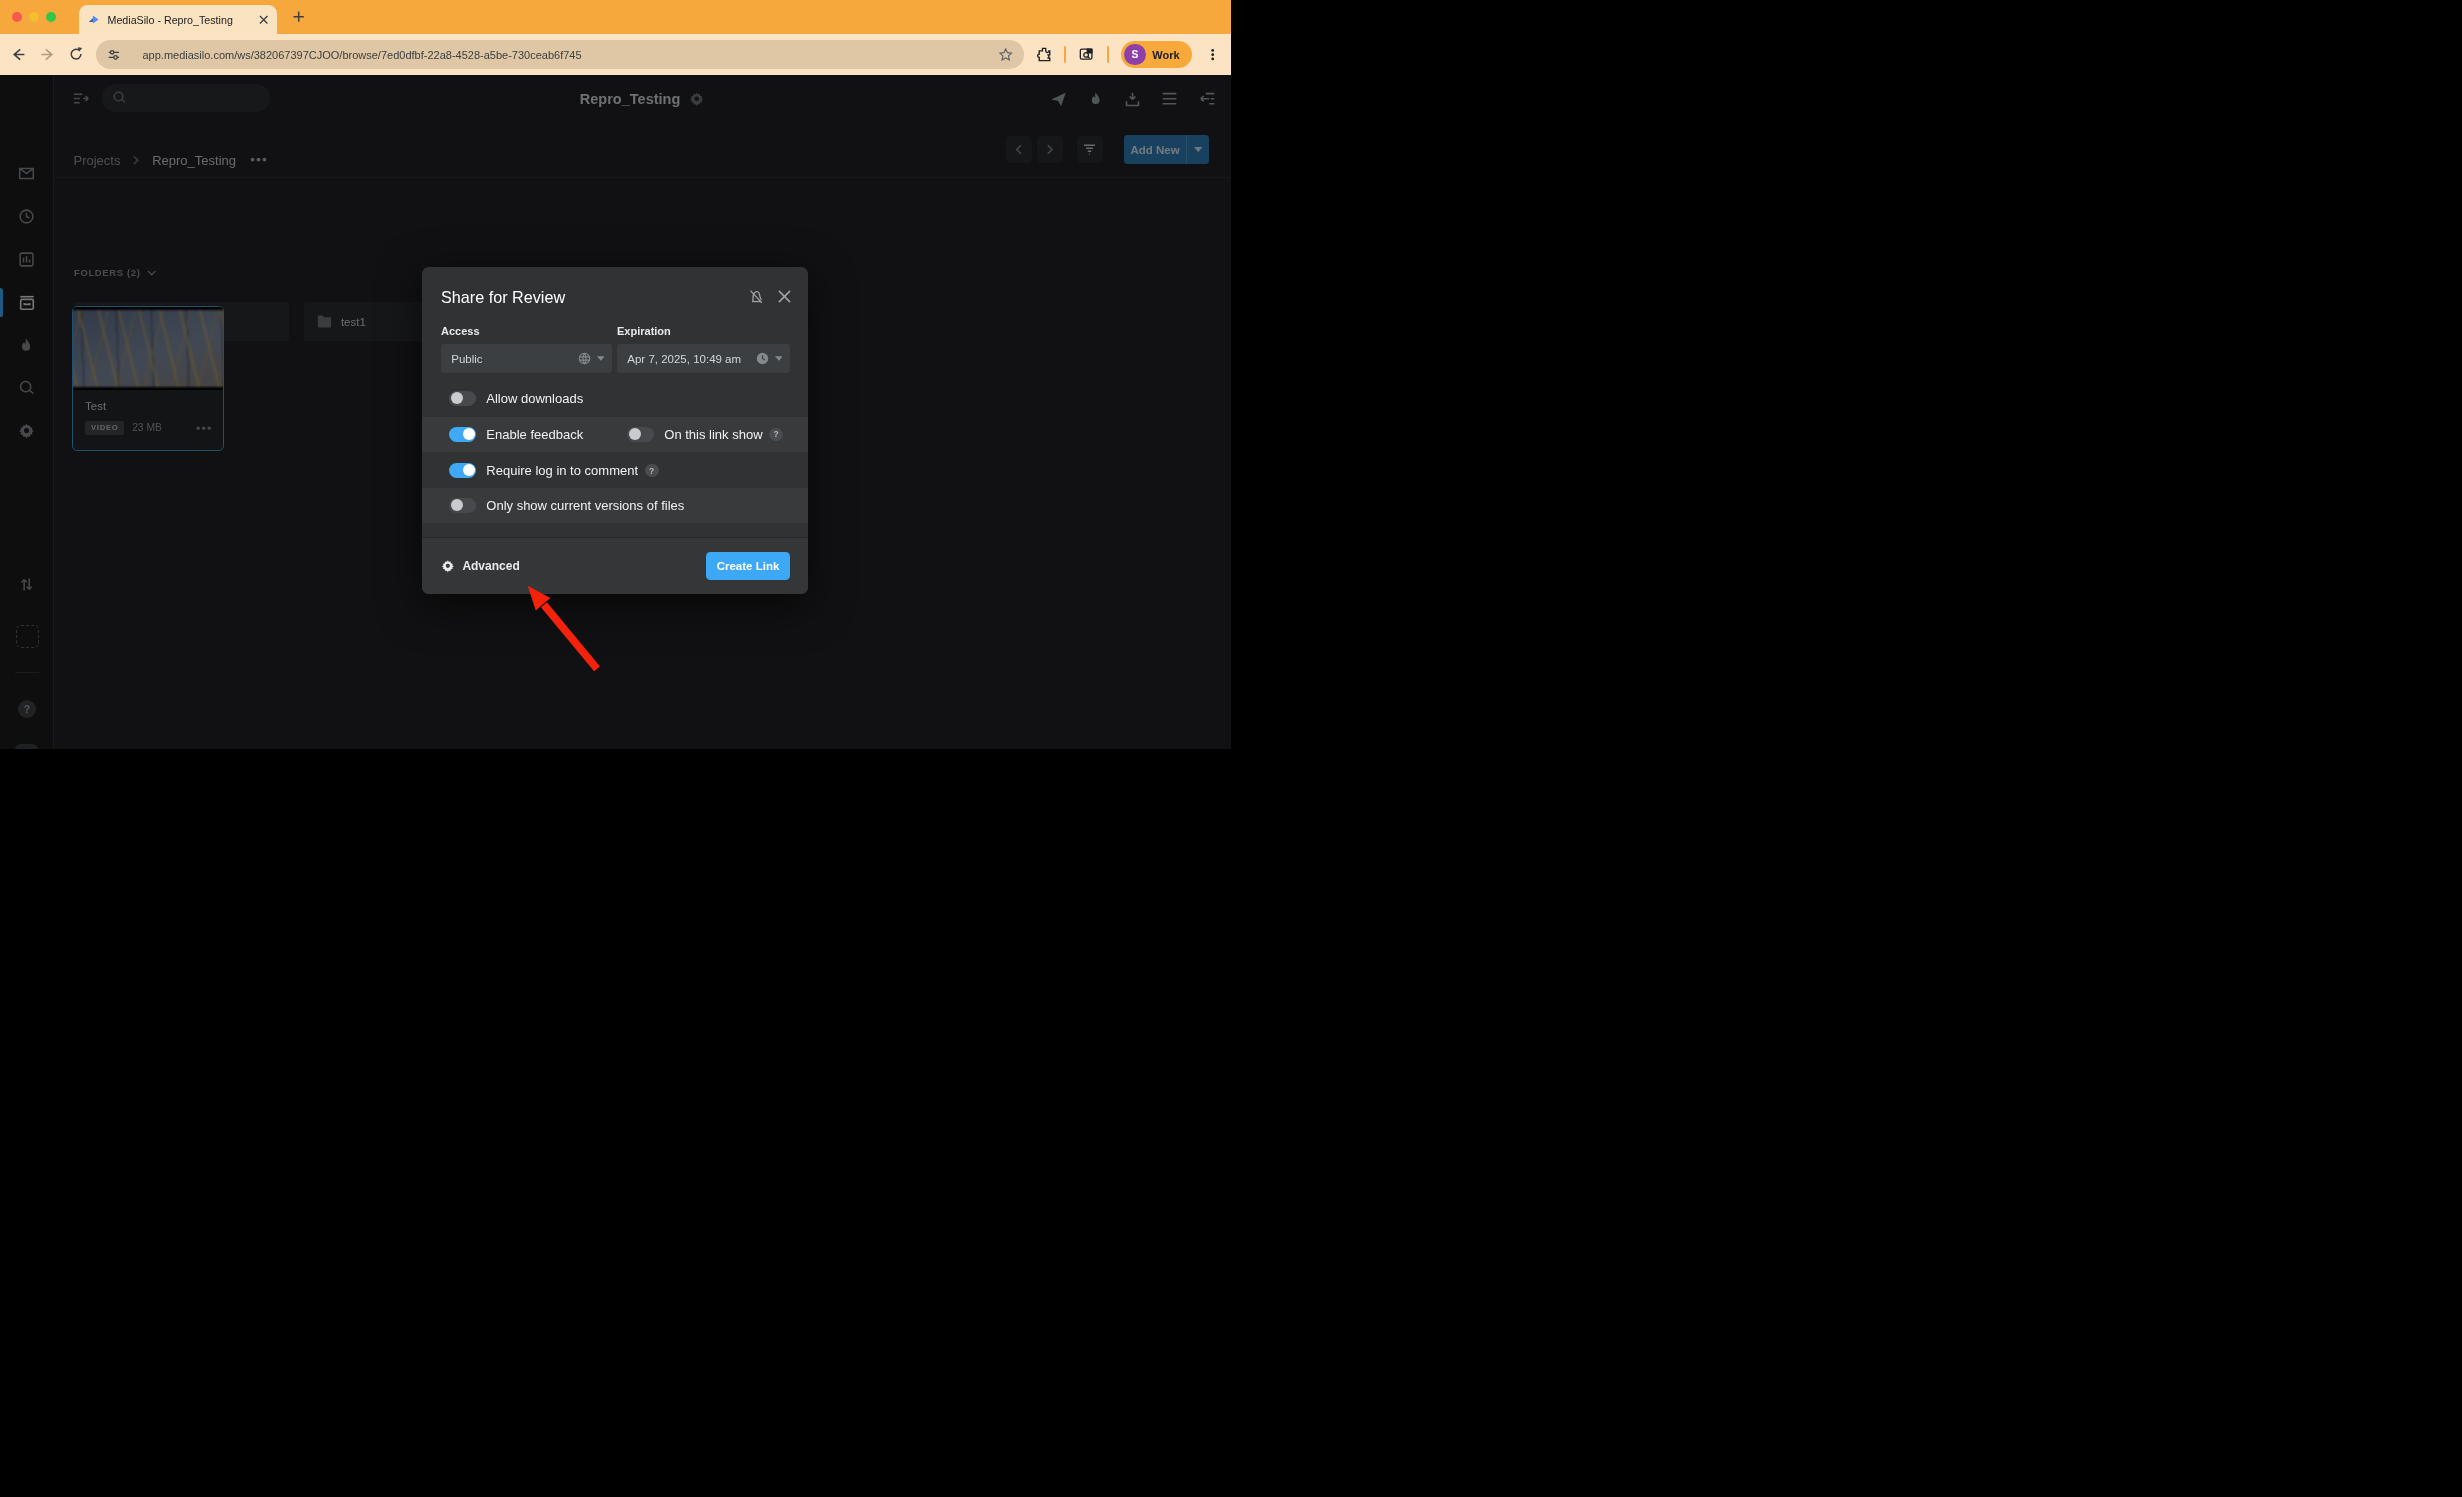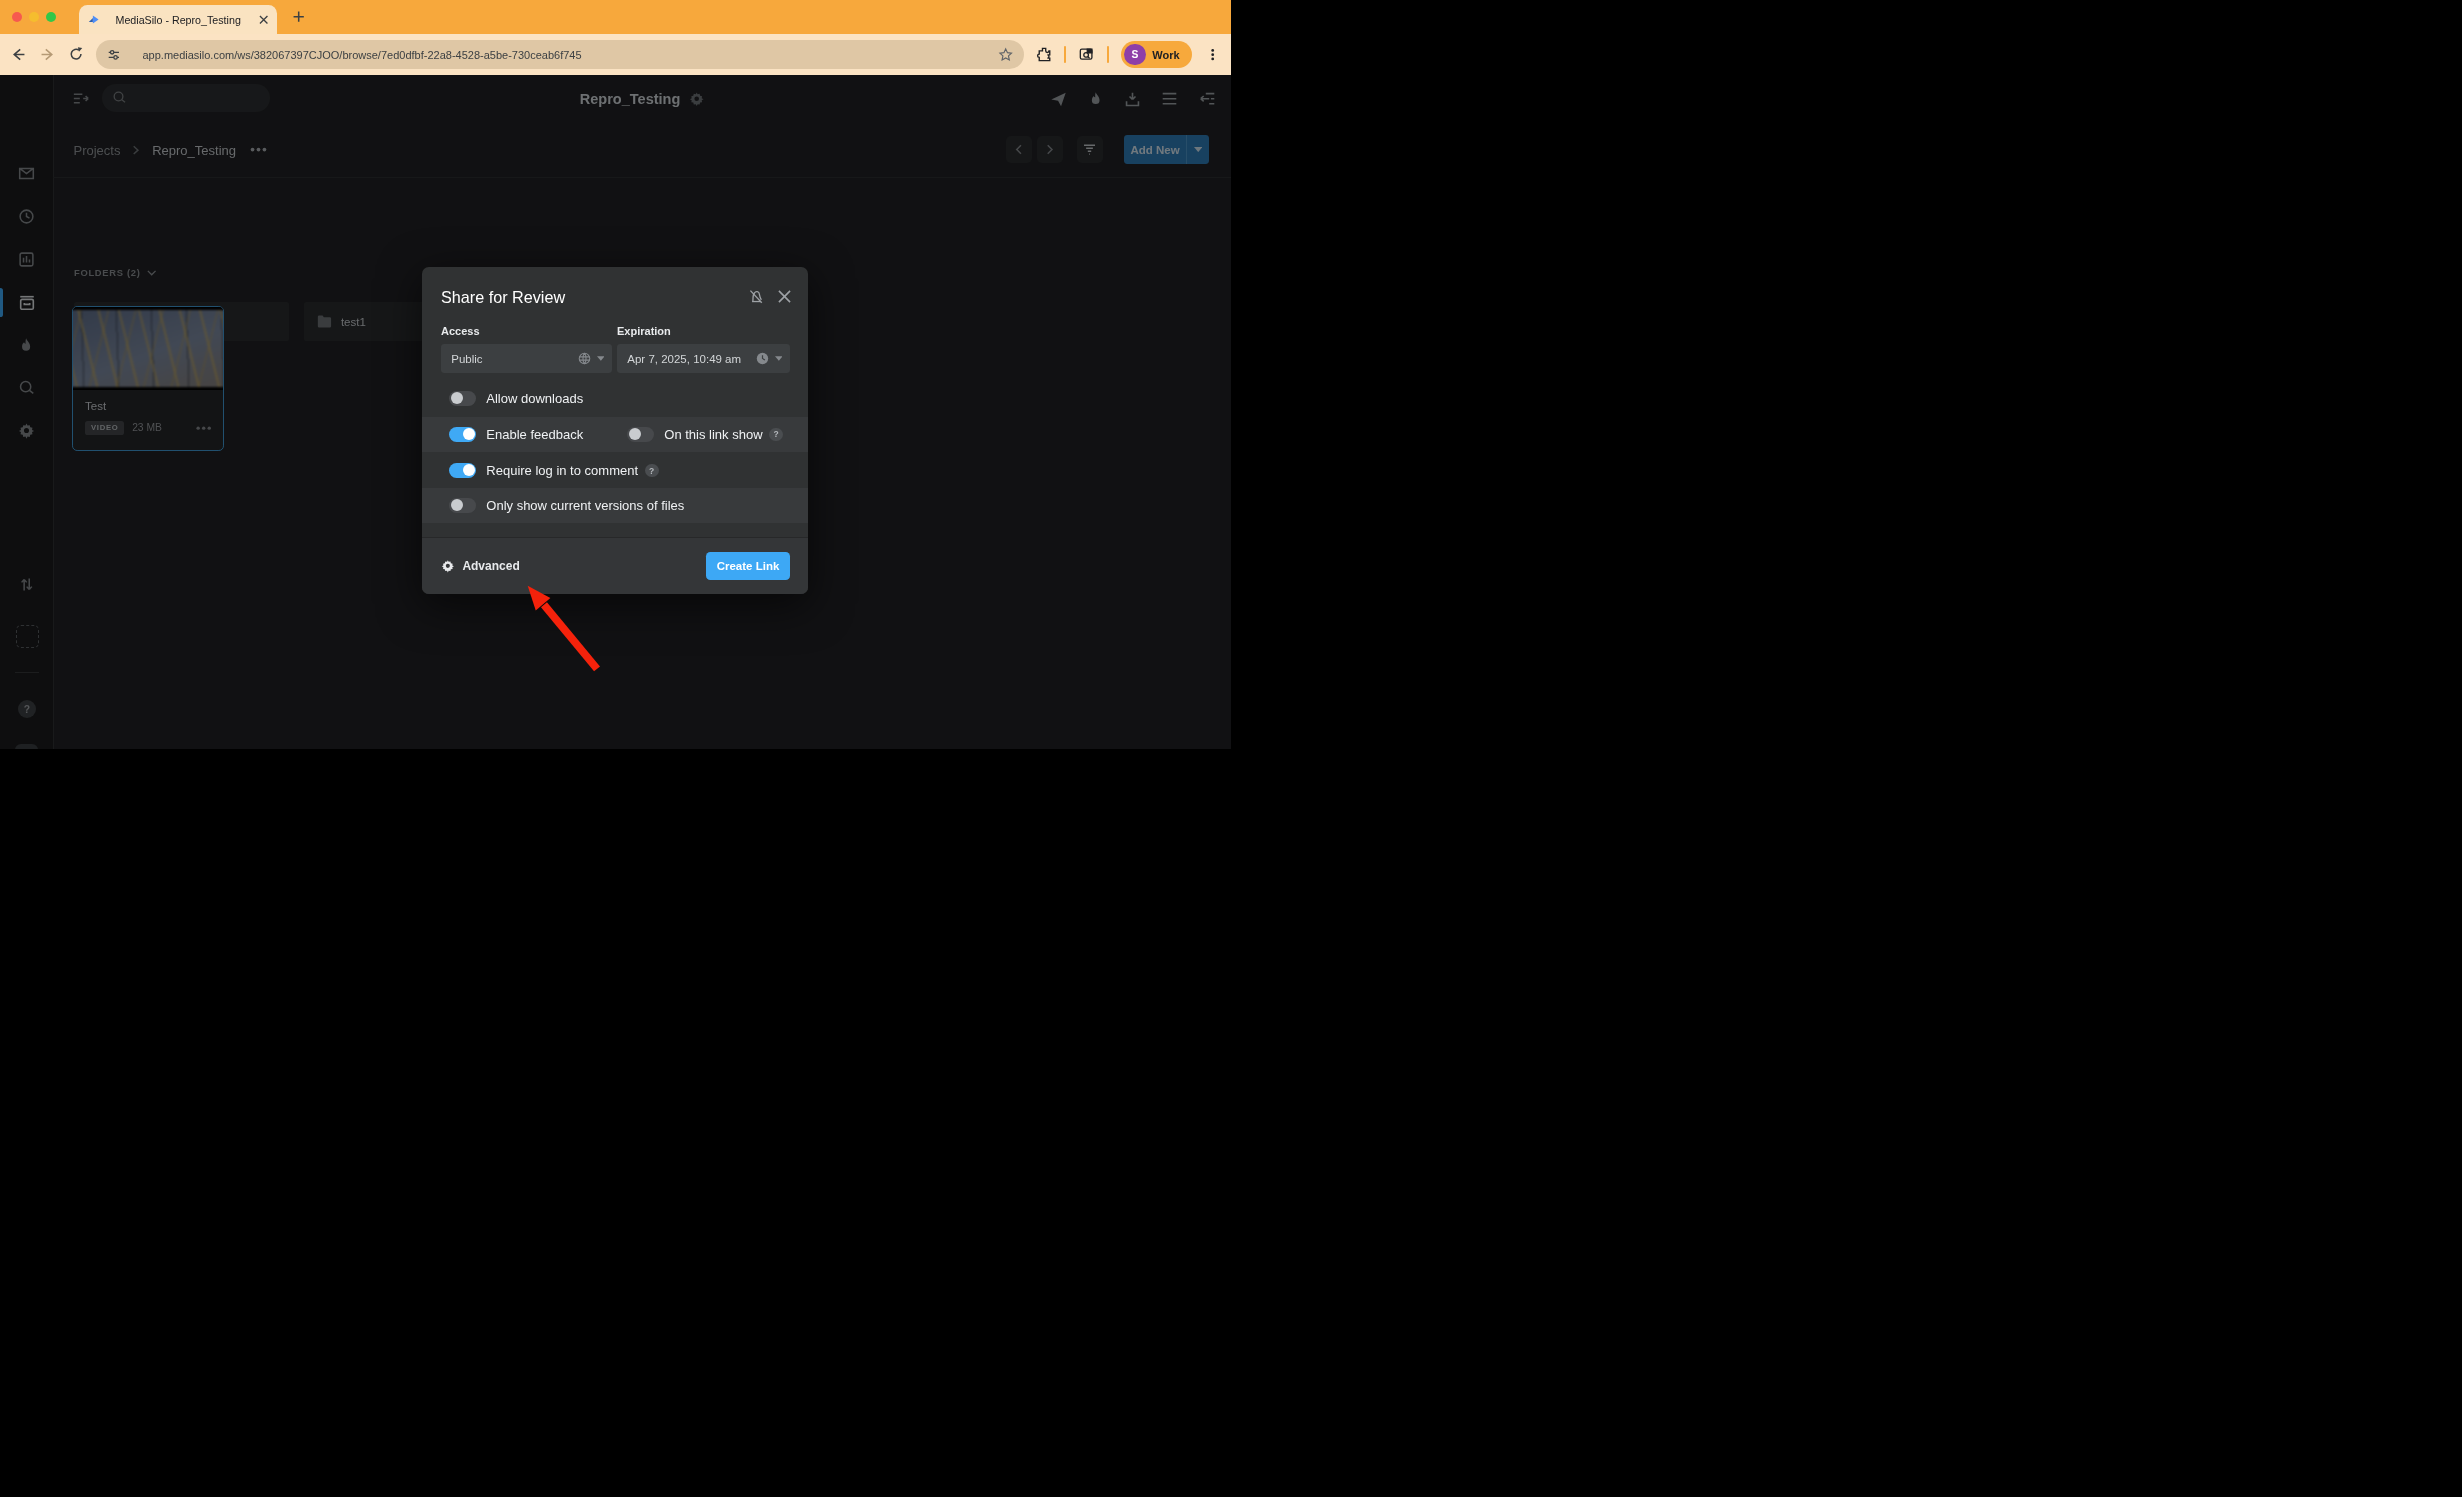--- a/index.html
+++ b/index.html
@@ -7,21 +7,21 @@
     font-family:"Liberation Sans",sans-serif;background:#202124;
     -webkit-font-smoothing:antialiased;}
   .abs{position:absolute;}
   svg{display:block;}
 
   
   #tabstrip{position:absolute;left:0;top:0;width:1231px;height:34px;background:#F7A83C;}
   .windots{position:absolute;left:12px;top:12px;display:flex;gap:6.8px;}
   .windots i{width:10.3px;height:10.3px;border-radius:50%;display:block;}
   #tab{position:absolute;left:79px;top:5.1px;width:198px;height:29px;background:#FAE3C1;
-    border-radius:8.5px 8.5px 0 0;display:flex;align-items:center;padding:0 8.5px;box-sizing:border-box;gap:15px;}
+    border-radius:8.5px 8.5px 0 0;display:flex;align-items:center;padding:0 8.5px;box-sizing:border-box;gap:7px;}
   #tab .title{flex:1;font-size:10.7px;color:#202124;white-space:nowrap;overflow:hidden;text-overflow:ellipsis;}
   #newtab{position:absolute;left:291px;top:9.4px;}
   #navbar{position:absolute;left:0;top:34px;width:1231px;height:41px;background:#FBE3C3;
     display:flex;align-items:center;padding:0 10.3px;box-sizing:border-box;gap:12px;}
   #urlpill{flex:1;height:29px;border-radius:14.5px;background:#DFC7A5;display:flex;align-items:center;
     padding:0 10.3px;box-sizing:border-box;gap:22px;min-width:0;}
   #urlpill .url{flex:1;font-size:11px;color:#3C4043;white-space:nowrap;overflow:hidden;}
   .vdiv{width:1.7px;height:17px;background:#F7A83C;border-radius:0.9px;}
   #profile{height:27px;border-radius:13.7px;background:#F7A93C;display:flex;align-items:center;
     padding:2.6px 12px 2.6px 3.4px;box-sizing:border-box;gap:6.8px;}
@@ -43,21 +43,21 @@
     color:#9EA2A6;font-size:10.3px;font-weight:bold;display:flex;align-items:center;justify-content:center;}
 
   #appbar{position:absolute;left:53px;top:0;width:1178px;height:48px;}
   #sbpill{position:absolute;left:49px;top:8.5px;width:168px;height:28px;border-radius:14.5px;background:#2D2F31;
     display:flex;align-items:center;padding:0 10.3px;box-sizing:border-box;color:#797D81;}
   #apptitle{position:absolute;left:0;top:0;width:1178px;height:48px;display:flex;align-items:center;justify-content:center;gap:8.5px;}
   #apptitle .t{font-size:14.5px;font-weight:600;color:#CFD4D8;}
   #appbar .ricons{position:absolute;right:15.4px;top:0;height:48px;display:flex;align-items:center;gap:20.5px;color:#9BA0A4;}
 
   #crumbrow{position:absolute;left:53px;top:48px;width:1178px;height:54px;border-bottom:0.9px solid #2C2E30;}
-  #crumbs{position:absolute;left:20.5px;top:0;height:54px;display:flex;align-items:center;gap:12px;}
+  #crumbs{position:absolute;left:20.5px;top:10px;height:54px;display:flex;align-items:center;gap:12px;}
   #crumbs .root{font-size:13px;color:#909498;}
   #crumbs .cur{font-size:13px;color:#C3C7CB;}
   .sqbtn{position:absolute;top:13px;width:26.5px;height:26.5px;border-radius:5.1px;background:#2A2C2E;
     display:flex;align-items:center;justify-content:center;color:#85898D;}
   #addnew{position:absolute;top:12px;right:22px;width:85px;height:29px;border-radius:3.4px;background:#2F7CB6;
     display:flex;align-items:center;color:#D6E4EF;}
   #addnew .lbl{flex:1;text-align:center;font-size:11.5px;font-weight:600;}
   #addnew .sep{width:0.9px;height:29px;background:#4D94C6;}
   #addnew .car{width:22px;display:flex;justify-content:center;}
 

